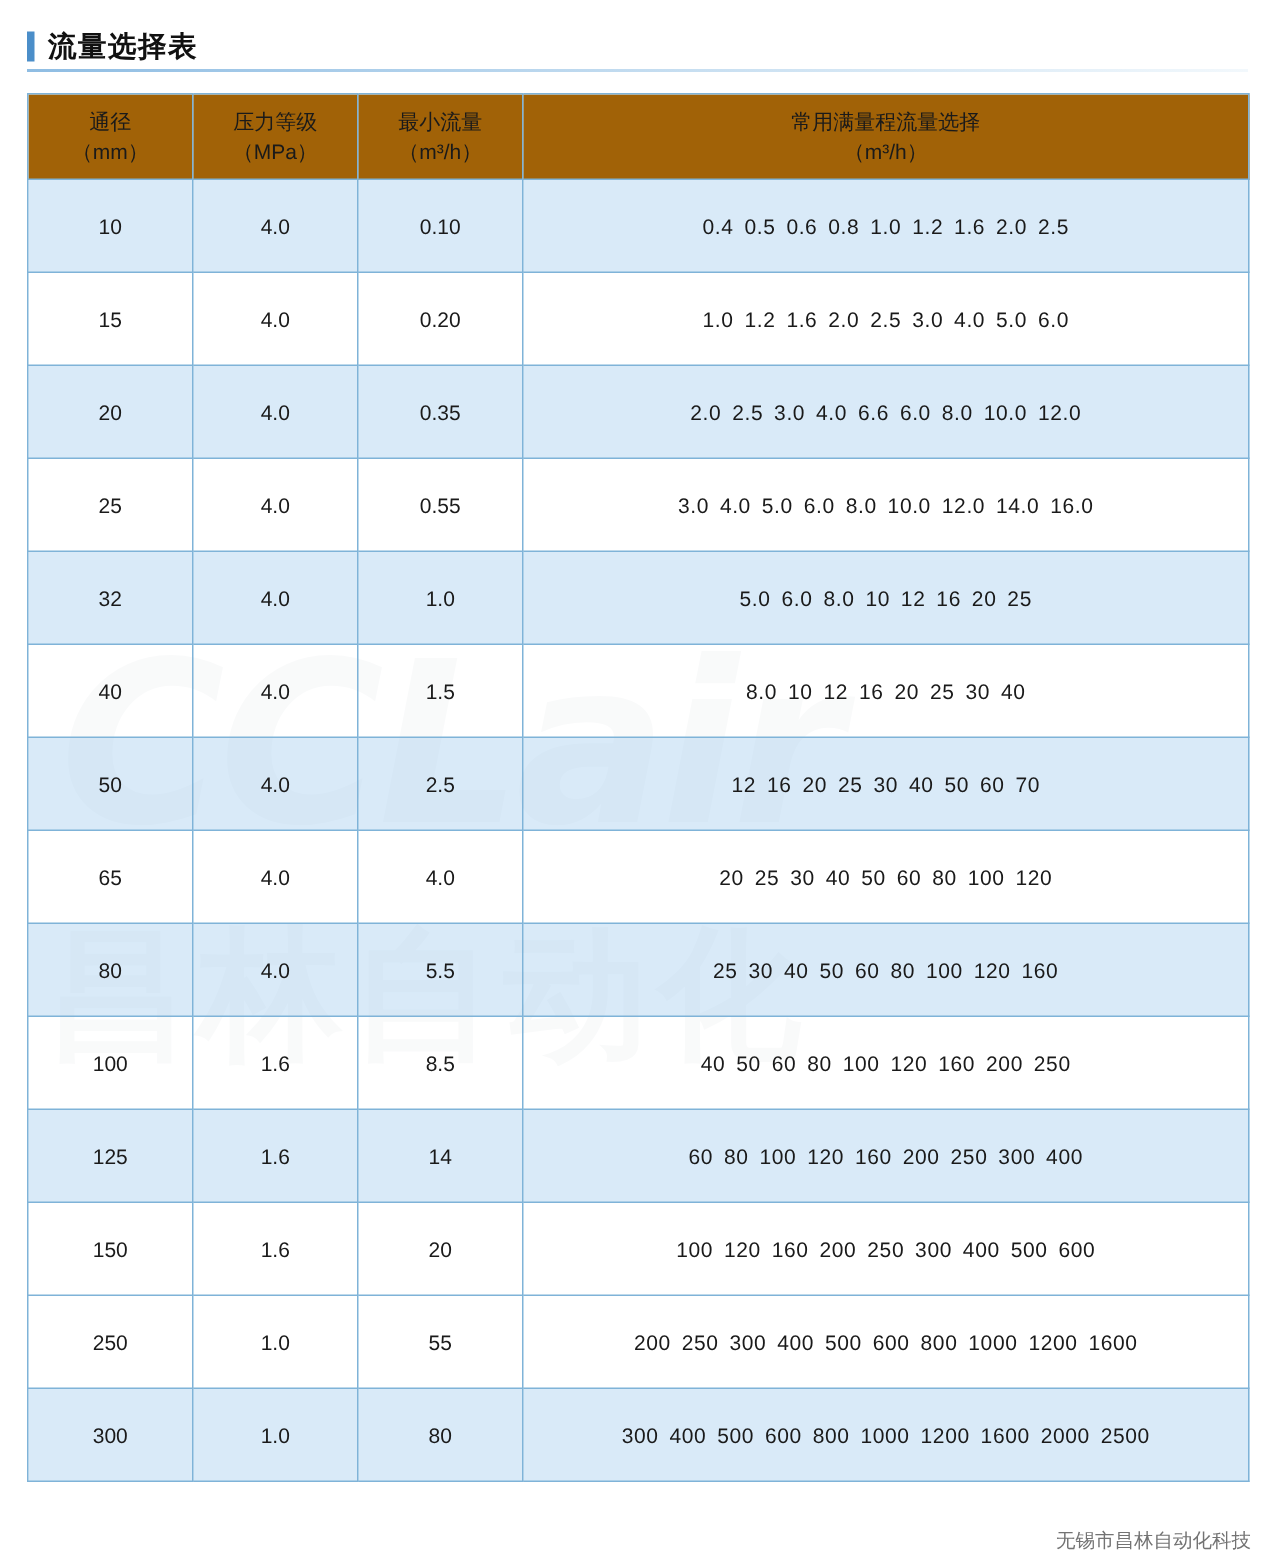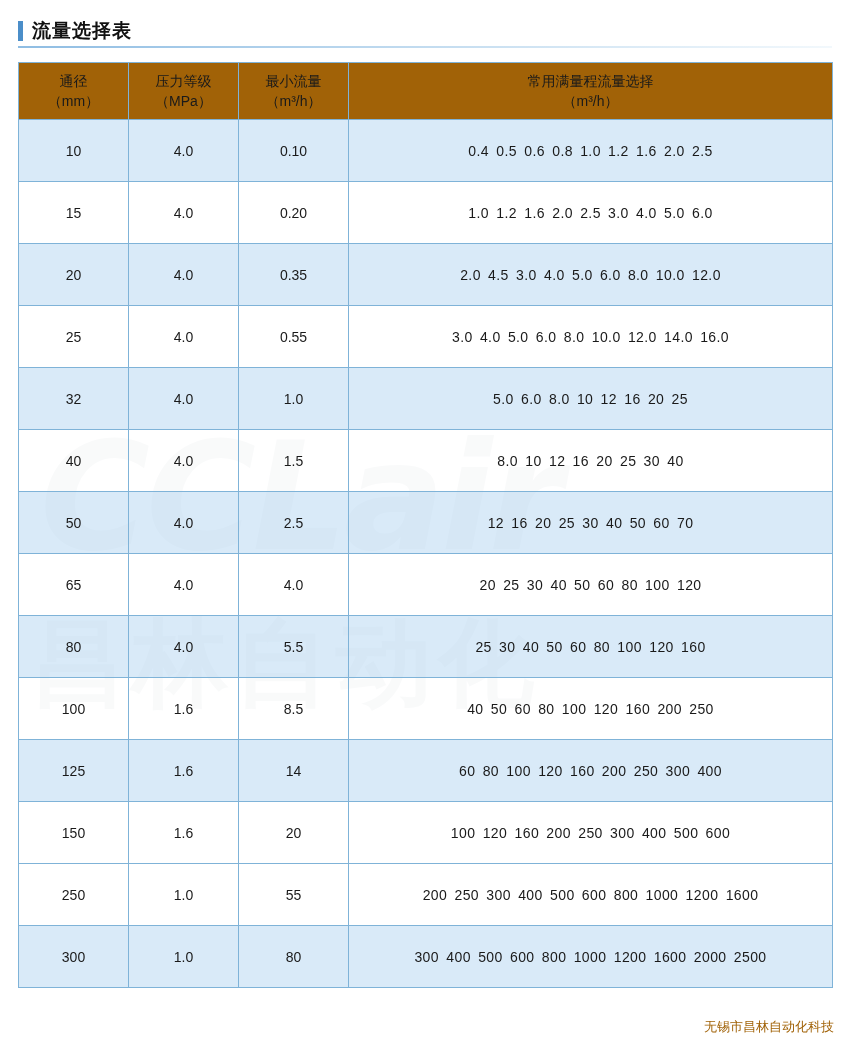--- a/index.html
+++ b/index.html
@@ -140,21 +140,21 @@
   .hdr-sub {
     font-size: 14px;
   }
 
   
   .footer {
     position: absolute;
     right: 16px;
     bottom: 6px;
     font-size: 13px;
-    color: #a16207;
+    color: #737373;
     z-index: 20;
     margin-left: 46px;
   }
 </style>
 </head>
 <body>
 
 <div class="page">
 
   <div class="title-row">
@@ -206,21 +206,21 @@
         <tr class="even">
           <td>15</td>
           <td>4.0</td>
           <td>0.20</td>
           <td class="values">1.0 1.2 1.6 2.0 2.5 3.0 4.0 5.0 6.0</td>
         </tr>
         <tr class="odd">
           <td>20</td>
           <td>4.0</td>
           <td>0.35</td>
-          <td class="values">2.0 4.5 3.0 4.0 5.0 6.0 8.0 10.0 12.0</td>
+          <td class="values">2.0 2.5 3.0 4.0 6.6 6.0 8.0 10.0 12.0</td>
         </tr>
         <tr class="even">
           <td>25</td>
           <td>4.0</td>
           <td>0.55</td>
           <td class="values">3.0 4.0 5.0 6.0 8.0 10.0 12.0 14.0 16.0</td>
         </tr>
         <tr class="odd">
           <td>32</td>
           <td>4.0</td>

